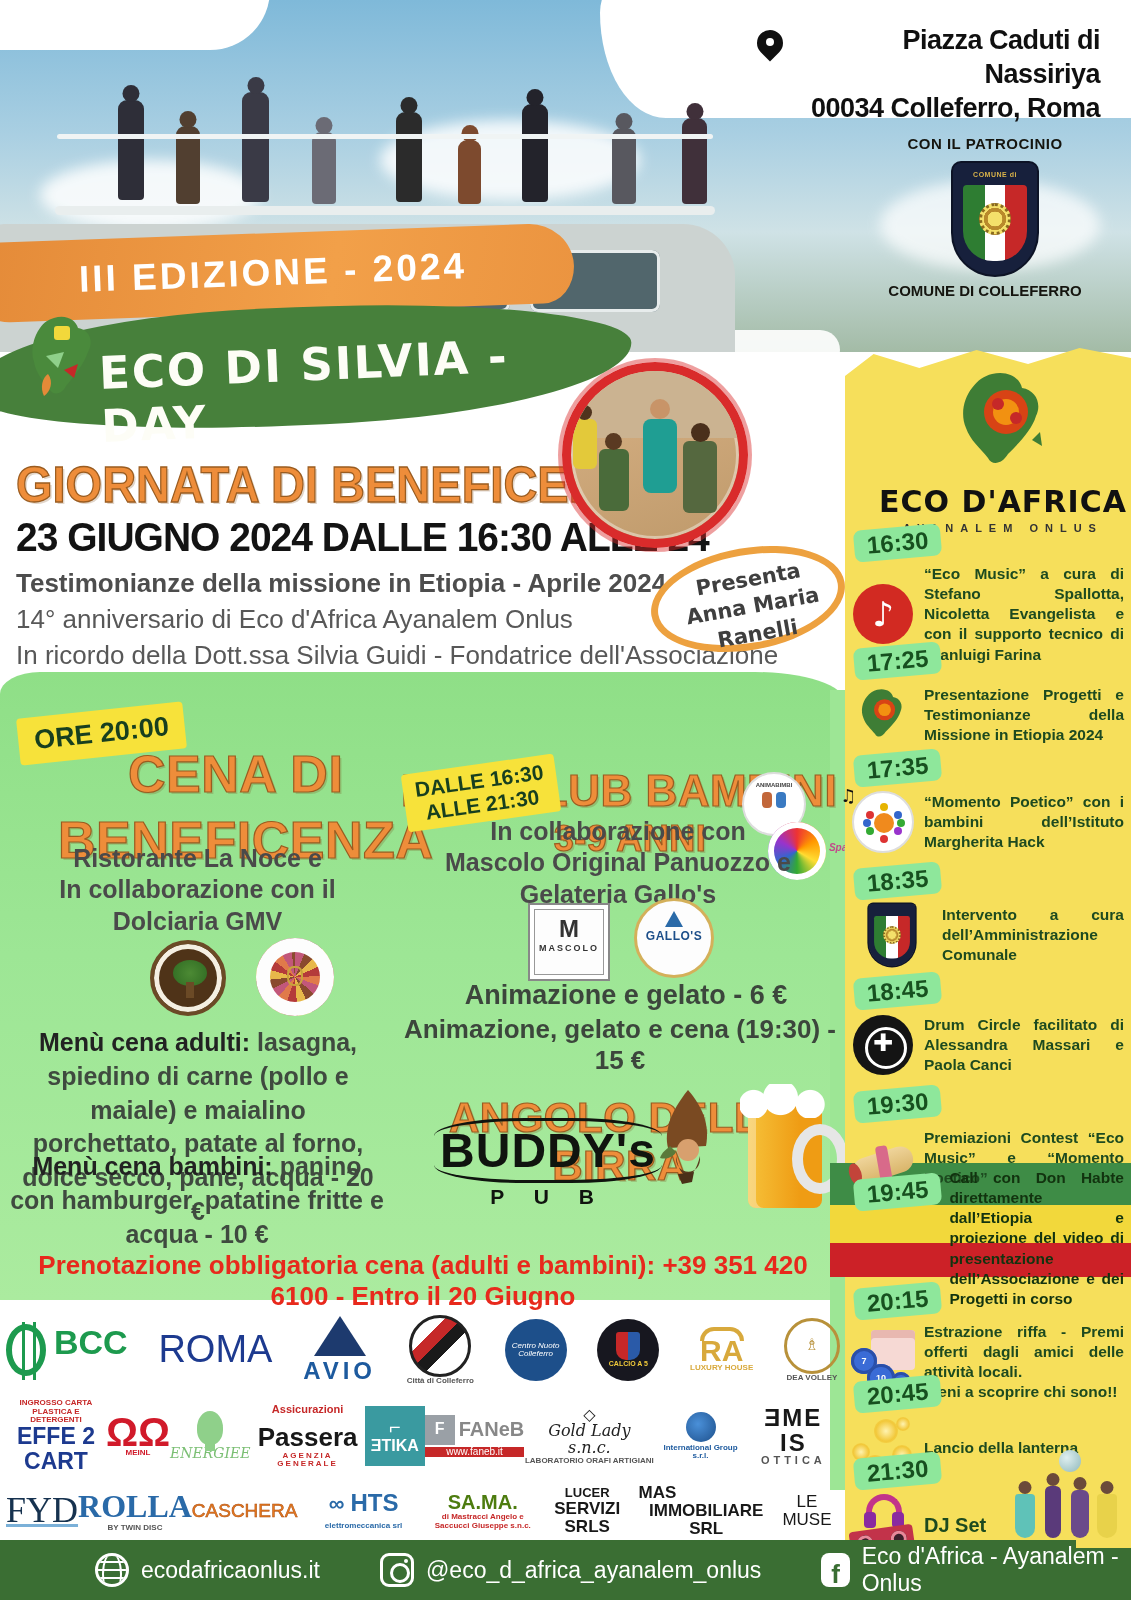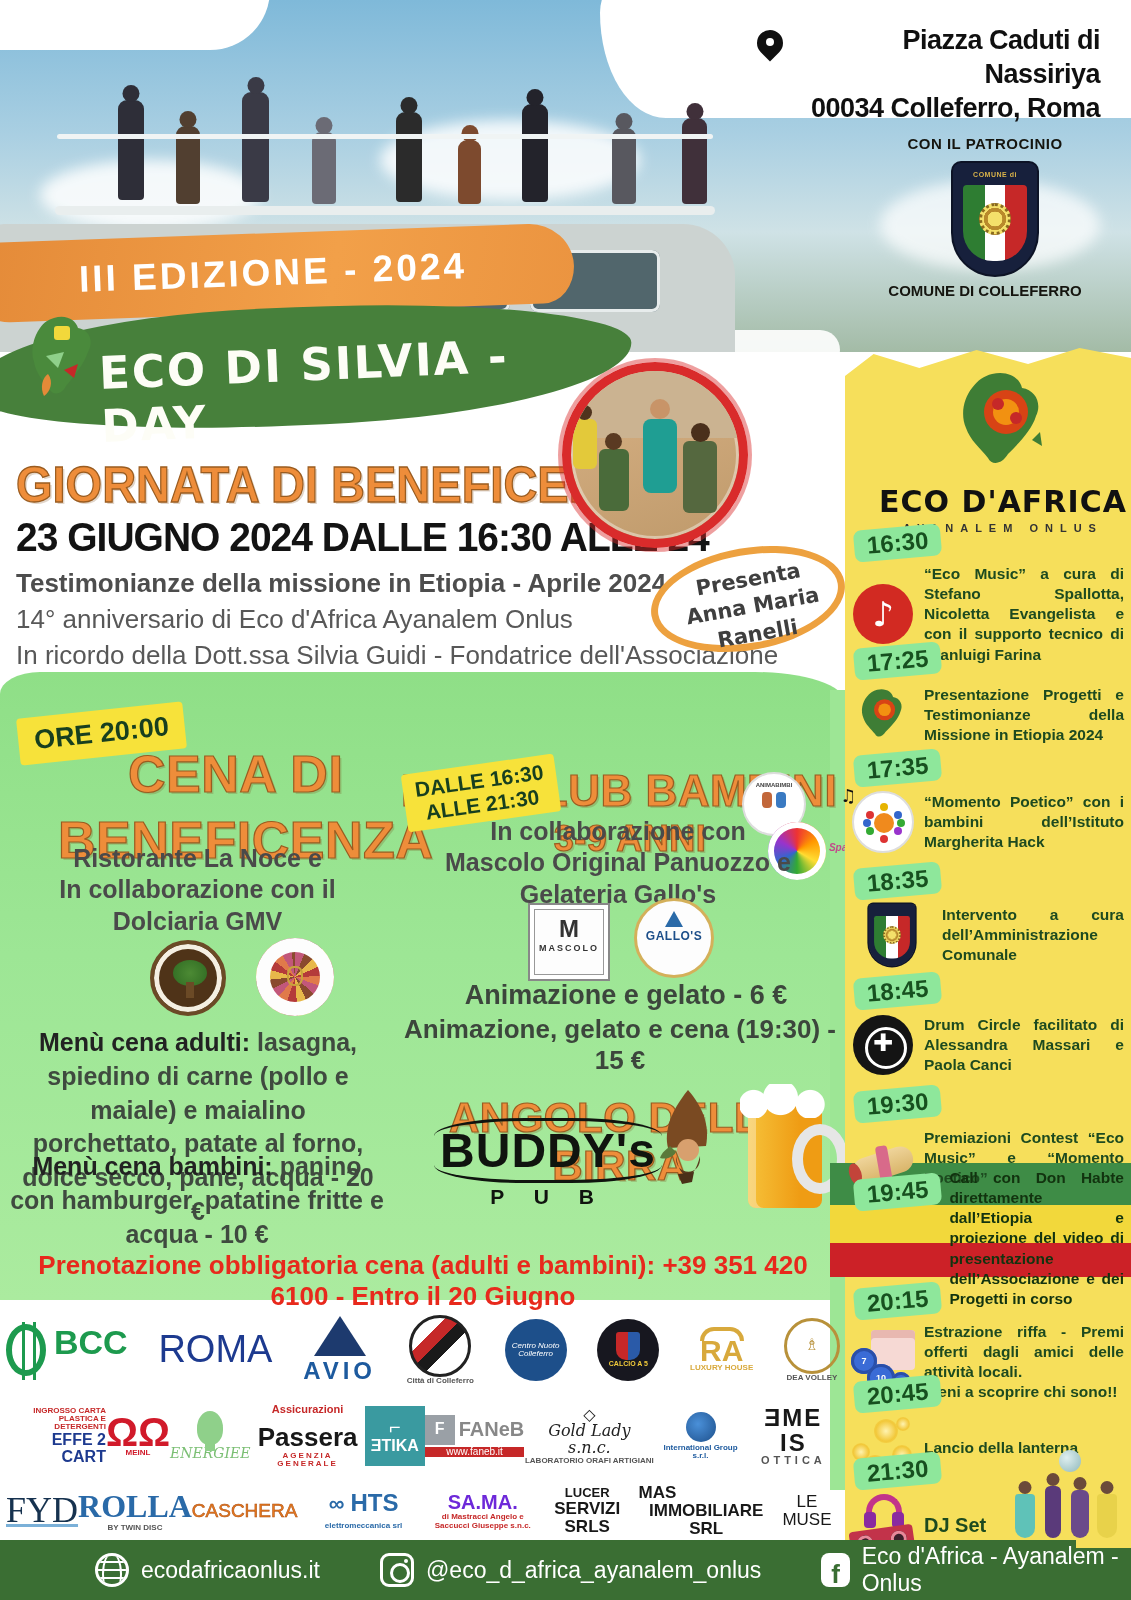--- a/index.html
+++ b/index.html
@@ -395,23 +395,23 @@
         <div class="ra-bull">RA</div>
         <div class="sub" style="color:#d8a93c;">LUXURY HOUSE</div>
       </div>
     <div class="sp">
         <div class="circ-logo dea">♗</div>
         <div class="sub">DEA VOLLEY</div>
       </div>
   </div>
 
   <div class="sp-row row2">
-    <div class="sp" style="width:100px;text-align:right;">
+    <div class="sp" style="width:100px;">
         <div class="sub" style="color:#c62828;">INGROSSO CARTA PLASTICA E DETERGENTI</div>
-        <div class="big" style="font-size:16px;color:#1d3a8f;">EFFE 2 CART</div>
+        <div class="big" style="font-size:23px;color:#1d3a8f;">EFFE 2 CART</div>
       </div>
     <div class="sp">
         <div class="meinl-m">ΩΩ</div>
         <div class="sub" style="color:#d11a2a;">MEINL</div>
       </div>
     <div class="sp">
         <div class="energiee-bulb"></div>
         <div class="script" style="color:#7bbf74;font-size:14px;">ENERGIEE</div>
       </div>
     <div class="sp">
@@ -449,21 +449,21 @@
 
   <div class="sp-row row3">
     <div class="sp big" style="font-size:36px;color:#16324f;font-family:'Liberation Serif',serif;text-decoration:underline #7ab0d8;">FYD</div>
     <div class="sp">
         <div class="big" style="font-size:32px;color:#2a6aa8;font-family:'Liberation Serif',serif;">ROLLA</div>
         <div class="sub">BY TWIN DISC</div>
       </div>
     <div class="sp big" style="font-size:19px;color:#e87a1e;-webkit-text-stroke:.5px #a84a0e;">CASCHERA</div>
     <div class="sp"><span class="hts-ic">∞ </span><span class="big" style="font-size:24px;color:#2a6aa8;">HTS</span><span class="sub" style="color:#2a6aa8;"> </span><span class="sub" style="color:#2a6aa8;">elettromeccanica srl</span></div>
     <div class="sp" style="width:120px;">
-        <div class="big" style="font-size:20px;color:#6d28d9;">SA.MA.</div>
+        <div class="big" style="font-size:20px;color:#4d7c0f;">SA.MA.</div>
         <div class="sub" style="color:#c62828;">di Mastracci Angelo e Saccucci Giuseppe s.n.c.</div>
       </div>
     <div class="sp">
         <div class="big" style="font-size:13px;color:#181818;">LUCER</div>
         <div class="big" style="font-size:17px;color:#181818;">SERVIZI SRLS</div>
       </div>
     <div class="sp">
         <div class="big" style="font-size:17px;color:#181818;text-align:left;">MAS</div>
         <div class="big" style="font-size:17px;color:#181818;">IMMOBILIARE SRL</div>
       </div>

